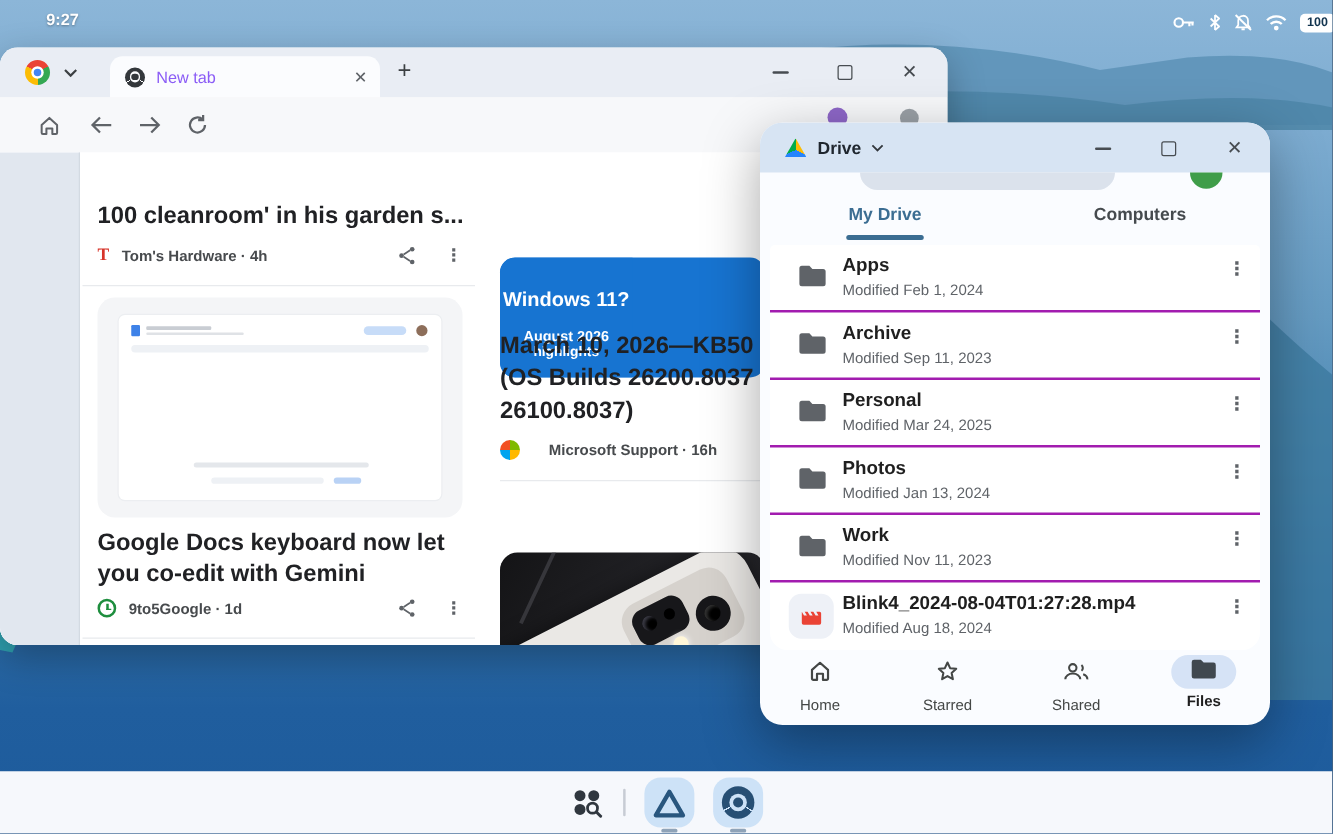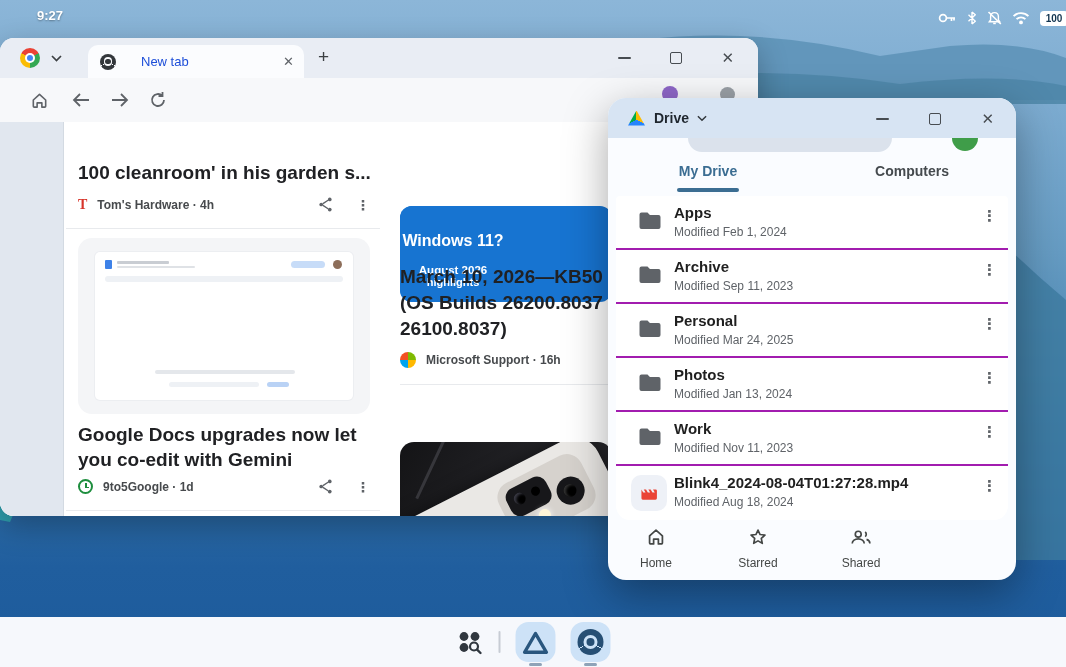--- a/index.html
+++ b/index.html
@@ -9,21 +9,21 @@
   
   .statusbar{position:absolute;left:0;top:0;width:100%;height:36px;z-index:40;margin-left:20px;}
   .clock{position:absolute;left:17px;top:8px;color:#fff;font-size:13px;font-weight:bold;text-shadow:0 1px 2px rgba(0,0,0,.35);}
   .sysicons{position:absolute;right:18px;top:8px;display:flex;align-items:center;gap:10px;height:20px;}
   .batt{background:#fff;border-radius:4px;width:28px;height:15px;display:flex;align-items:center;justify-content:center;font-size:10px;font-weight:bold;color:#12344f;position:relative;}
   .batt::after{content:"";position:absolute;right:-3px;top:4.5px;width:2.5px;height:6px;background:#fff;border-radius:0 2px 2px 0;}
   
   .browser{position:absolute;left:0;top:38px;width:758px;height:478px;background:#fff;border-radius:14px;box-shadow:0 10px 30px rgba(0,0,0,.28);z-index:10;overflow:hidden;}
   .tabstrip{position:absolute;left:0;top:0;width:100%;height:40px;background:#e9edf4;}
   .tab{position:absolute;left:88px;top:7px;width:216px;height:33px;background:#fbfcfe;border-radius:10px 10px 0 0;display:flex;align-items:center;padding:0 10px 0 12px;}
-  .tab-title{font-size:13px;color:#1d4ed8;margin-left:25px;flex:1;}
+  .tab-title{font-size:13px;color:#8b5cf6;margin-left:9px;flex:1;}
   .tab-close{color:#5f6368;font-size:13px;cursor:default;}
   .newtab-plus{position:absolute;left:318px;top:8px;color:#3c4043;font-size:19px;font-weight:400;}
   .winctl{position:absolute;top:12px;display:flex;gap:39px;align-items:center;height:16px;}
   .ctl-min{width:13px;height:2px;background:#474c51;border-radius:1px;}
   .ctl-max{width:12px;height:12px;border:1.8px solid #474c51;border-radius:2px;}
   .ctl-close{color:#474c51;font-size:15px;line-height:12px;}
   .toolbar{position:absolute;left:0;top:40px;width:100%;height:44px;background:#f7f8fa;display:flex;align-items:center;}
   .tb-ic{color:#5f6368;margin-left:0;}
   .omnibox{position:absolute;left:181px;top:45px;width:440px;height:35px;background:#eceef2;border-radius:18px;display:flex;align-items:center;padding:0 14px;}
   .omni-text{font-size:15px;font-weight:bold;color:#474a4d;margin-left:13px;flex:1;}
@@ -201,21 +201,21 @@
           <div class="mbar" style="left:22px;top:9px;width:52px;height:2.5px;"></div>
           <div class="mbar" style="left:22px;top:14px;width:78px;height:2px;background:#dfe2e6;"></div>
           <div class="mbar" style="left:196px;top:9px;width:34px;height:7px;background:#c7dcf8;border-radius:4px;"></div>
           <div class="mbar" style="left:238px;top:8px;width:9px;height:9px;background:#8d6e5a;border-radius:50%;"></div>
           <div class="mbar" style="left:10px;top:24px;width:238px;height:6px;background:#eef1f5;border-radius:3px;"></div>
           <div class="mbar" style="left:60px;top:118px;width:140px;height:4px;background:#e4e7eb;border-radius:2px;"></div>
           <div class="mbar" style="left:74px;top:130px;width:90px;height:5px;background:#eef1f5;border-radius:3px;"></div>
           <div class="mbar" style="left:172px;top:130px;width:22px;height:5px;background:#b9d2f5;border-radius:3px;"></div>
         </div>
       </div>
-      <div class="abs headline" style="left:78px;top:300px;width:300px;">Google Docs upgrades now let you co-edit with Gemini</div>
+      <div class="abs headline" style="left:78px;top:300px;width:300px;">Google Docs keyboard now let you co-edit with Gemini</div>
       <div class="metarow" style="left:78px;top:356px;width:292px;">
         <span class="clockicon"></span>
         <span style="margin-left:10px;">9to5Google · 1d</span>
         <svg style="margin-left:auto;" width="17" height="17" viewBox="0 0 20 20">
             <circle cx="15" cy="4" r="2.2" fill="#5f6368"></circle>
             <circle cx="5" cy="10" r="2.2" fill="#5f6368"></circle>
             <circle cx="15" cy="16" r="2.2" fill="#5f6368"></circle>
             <path d="M7 9 L13 5 M7 11 L13 15" stroke="#5f6368" stroke-width="1.6"></path>
           </svg>
         <span style="margin-left:22px;color:#5f6368;font-size:14px;font-weight:bold;">⋮</span>
@@ -227,21 +227,21 @@
           <div style="font-size:16px;font-weight:600;margin-top:26px;">Windows 11?</div>
           <div style="font-size:11.5px;font-weight:600;margin-top:14px;">August 2026</div>
           <div style="font-size:11px;font-weight:600;">highlights</div>
         </div>
       </div>
       <div class="abs headline midline" style="left:400px;top:142px;width:240px;">March 10, 2026—KB50</div>
       <div class="abs headline midline" style="left:400px;top:168px;width:240px;">(OS Builds 26200.8037</div>
       <div class="abs headline midline" style="left:400px;top:194px;width:240px;">26100.8037)</div>
       <div class="metarow" style="left:400px;top:230px;width:210px;">
         <span class="mslogo"></span>
-        <span style="margin-left:10px;">Microsoft Support · 16h</span>
+        <span style="margin-left:23px;">Microsoft Support · 16h</span>
       </div>
       <div class="divider" style="left:400px;top:262px;width:358px;"></div>
 
       <div class="phonecard">
         <div class="abs" style="left:30px;top:-10px;width:3px;height:70px;background:#4b4b52;transform:rotate(25deg);opacity:.6;"></div>
         <div class="phonebody">
           <div class="cammod">
             <div class="lens1">
                 <div style="position:absolute;left:7px;top:7px;width:12px;height:12px;background:#000;border-radius:50%;box-shadow:inset 2px 2px 3px #3a3a44;"></div>
                 <div style="position:absolute;left:26px;top:9px;width:9px;height:9px;background:#000;border-radius:50%;"></div>
@@ -347,20 +347,27 @@
       </div>
       <div class="d-navitem" style="left:217px;">
         <svg width="24" height="22" viewBox="0 0 26 22">
             <circle cx="10" cy="8" r="3.2" fill="none" stroke="#444746" stroke-width="1.8"></circle>
             <path d="M3.5 18 a6.5 5 0 0 1 13 0" fill="none" stroke="#444746" stroke-width="1.8"></path>
             <path d="M17.5 5.6 a3.2 3.2 0 0 1 0 5" fill="none" stroke="#444746" stroke-width="1.8"></path>
             <path d="M19 13.6 a6 4.6 0 0 1 3.6 4.4" fill="none" stroke="#444746" stroke-width="1.8"></path>
           </svg>
         <div class="d-navlabel">Shared</div>
       </div>
+      <div class="d-navitem" style="left:319px;">
+        <div class="d-navpill"></div>
+        <svg style="position:relative;" width="22" height="19" viewBox="0 0 24 20">
+            <path d="M1.5 3.5 a2 2 0 0 1 2 -2 h6 l2.4 2.6 h8.6 a2 2 0 0 1 2 2 V16 a2 2 0 0 1 -2 2 H3.5 a2 2 0 0 1 -2 -2 Z" fill="#40484f"></path>
+          </svg>
+        <div class="d-navlabel" style="font-weight:600;color:#1f1f1f;">Files</div>
+      </div>
     </div>
   </div>
 
   <div class="shelf">
     <div class="shelf-center">
       <svg width="28" height="28" viewBox="0 0 28 28">
           <circle cx="8.5" cy="8.5" r="4.4" fill="#30373f"></circle>
           <circle cx="19.5" cy="8.5" r="4.4" fill="#30373f"></circle>
           <circle cx="8.5" cy="19.5" r="4.4" fill="#30373f"></circle>
           <circle cx="18.5" cy="18.5" r="4" fill="none" stroke="#30373f" stroke-width="2.2"></circle>

